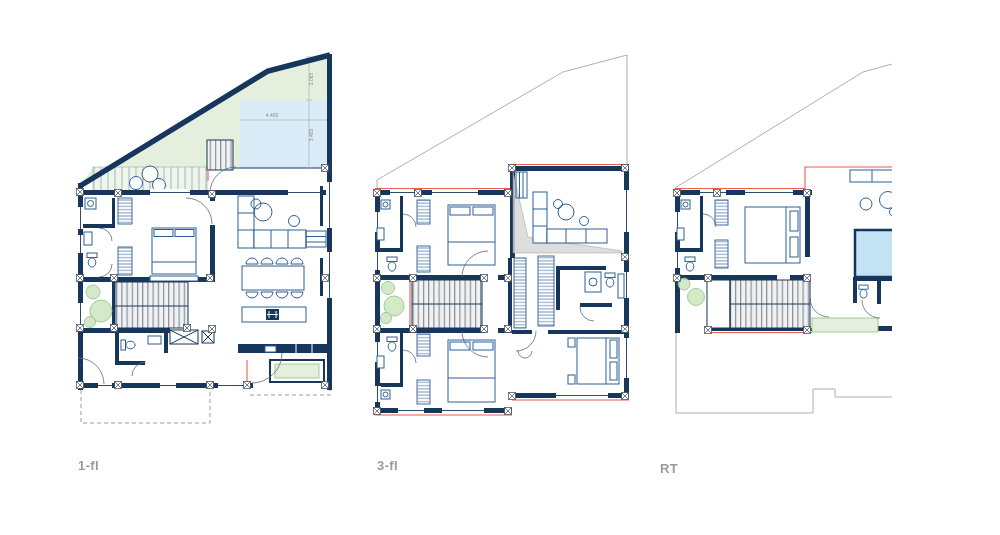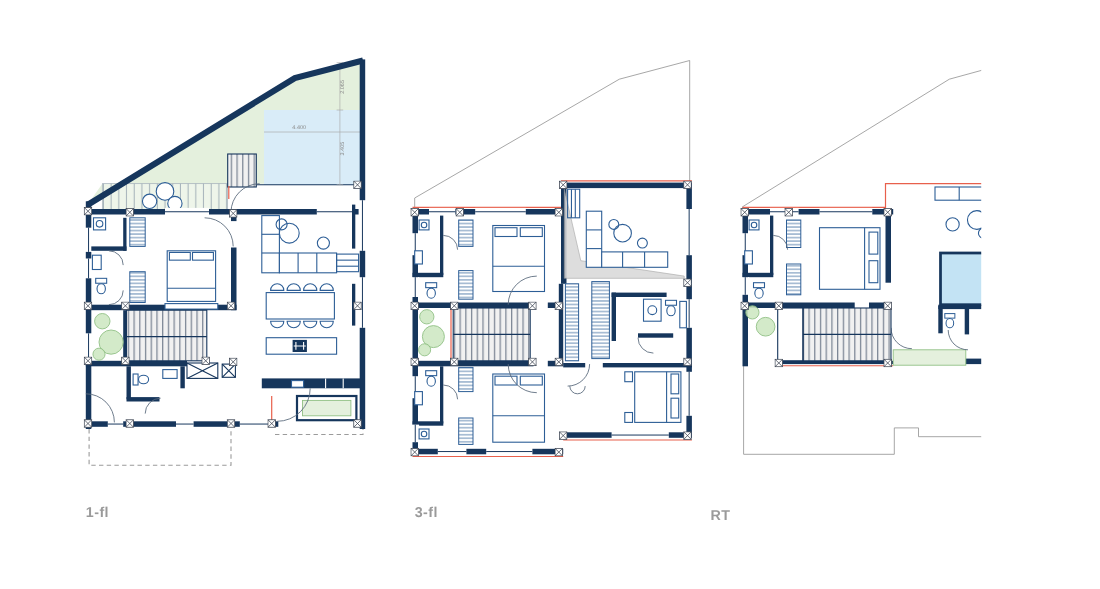--- a/index.html
+++ b/index.html
@@ -569,14 +569,14 @@
       <use href="#cm" x="803" y="274" width="8" height="8"></use>
         <use href="#cm" x="918" y="274" width="8" height="8"></use>
       <use href="#cm" x="704" y="326" width="8" height="8"></use>
         <use href="#cm" x="803" y="326" width="8" height="8"></use>
       <use href="#cm" x="918" y="326" width="8" height="8"></use>
     </g>
   </svg>
 
   <div class="plan-label" style="left:78px;top:458px">1-fl</div>
   <div class="plan-label" style="left:377px;top:458px">3-fl</div>
-  <div class="plan-label" style="left:646px;top:461px">RT</div>
+  <div class="plan-label" style="left:660px;top:461px">RT</div>
 </div>
 
 </body></html>

